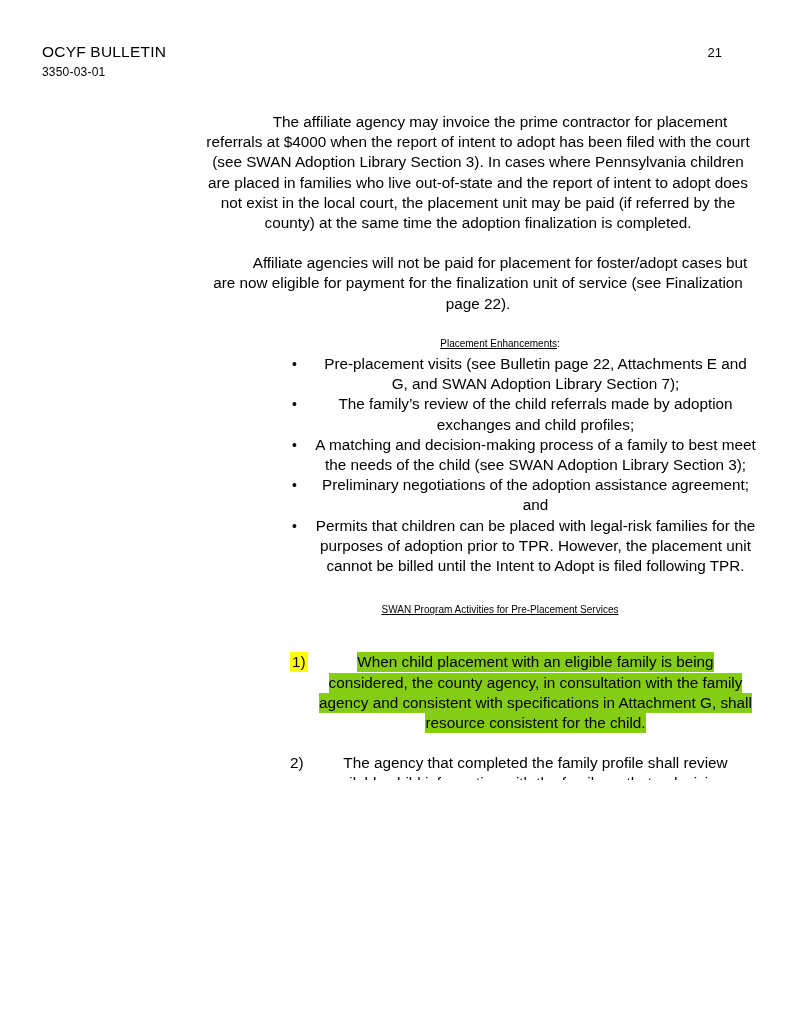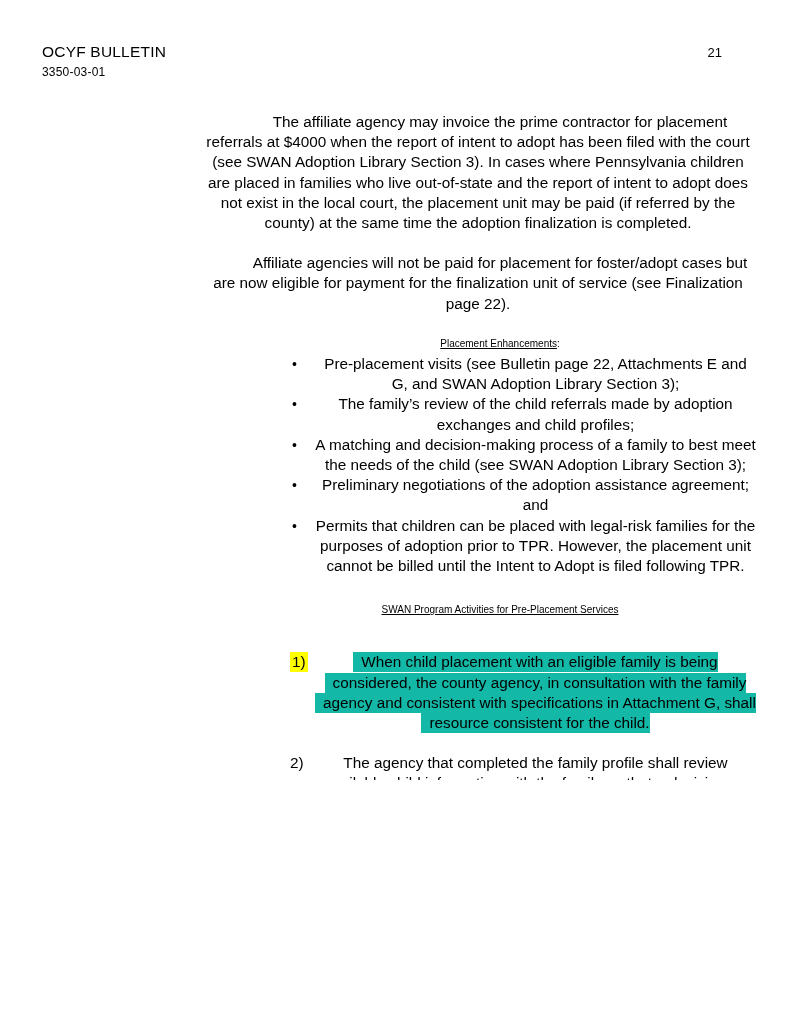--- a/index.html
+++ b/index.html
@@ -119,24 +119,24 @@
   }
   ol.numbers > li + li { margin-top: 20px; }
 
   
   .hl-block .hl-line {
     display: block;
     line-height: 20.2px;
     white-space: pre;
   }
   .hl-block .hl-line > span.mark {
-    background: #14b8a6;
+    background: #84cc16;
     box-decoration-break: clone;
     -webkit-box-decoration-break: clone;
-    padding: 1px 0 2px 8px;
+    padding: 1px 0 2px 0;
   }
   li.highlighted .num-marker .mark {
     background: #FFFF00;
     padding: 1px 2px 2px 2px;
   }
   li.highlighted {
     padding-left: 115px;
   }
   li.highlighted .num-marker {
     left: 88px;
@@ -164,21 +164,21 @@
     <p class="para">Affiliate agencies will not be paid for placement for foster/adopt cases but are now eligible for payment for the finalization unit of service (see Finalization page 22).</p>
 
     <div class="gap-para"></div>
 
     <p class="section-heading"><span class="u">Placement Enhancements</span><span>:</span></p>
 
 
     <ul class="bullets">
       <li>
         <span class="bullet-dot">•</span>
-        <span>Pre-placement visits (see Bulletin page 22, Attachments E and G, and SWAN Adoption Library Section 3);</span>
+        <span>Pre-placement visits (see Bulletin page 22, Attachments E and G, and SWAN Adoption Library Section 7);</span>
       </li>
       <li>
         <span class="bullet-dot">•</span>
         <span>The family’s review of the child referrals made by adoption exchanges and child profiles;</span>
       </li>
       <li>
         <span class="bullet-dot">•</span>
         <span>A matching and decision-making process of a family to best meet the needs of the child (see SWAN Adoption Library Section 3);</span>
       </li>
       <li>

